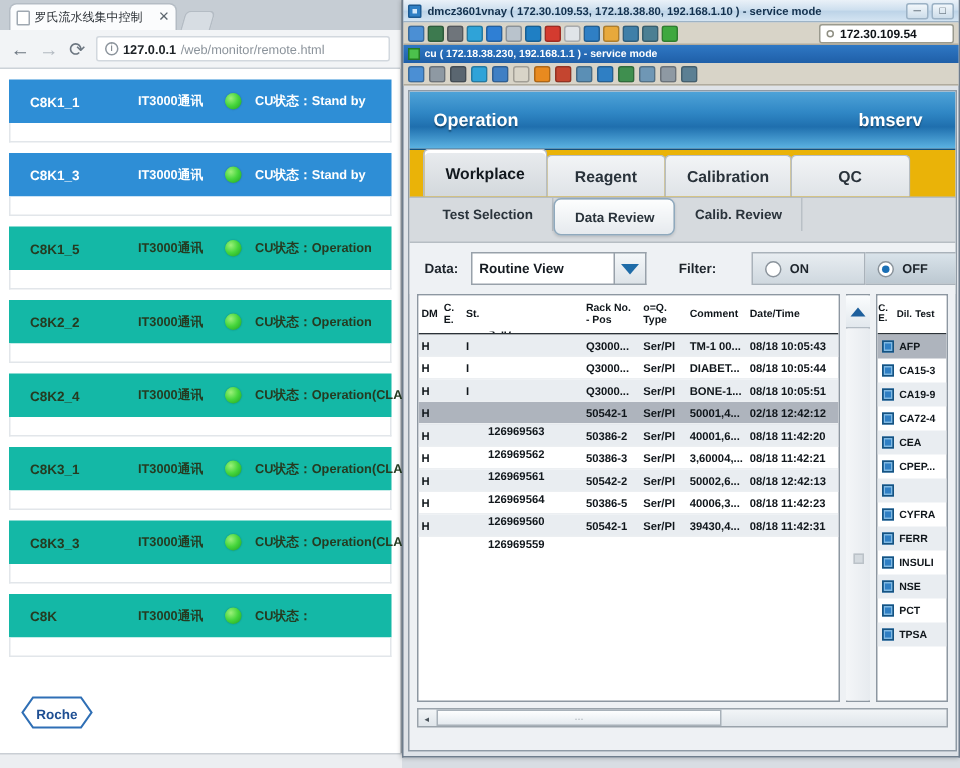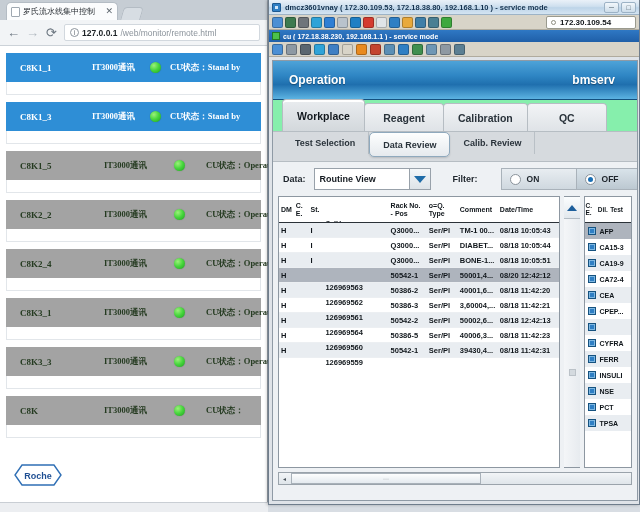--- a/index.html
+++ b/index.html
@@ -65,29 +65,29 @@
   .omni-info {
     width: 9px; height: 9px; border: 1px solid #8d959d;
     border-radius: 50%; font-size: 7px; color: #6b737b;
     display: flex; align-items: center; justify-content: center;
     flex: 0 0 auto; line-height: 1;
   }
   .omni-host { color: #1d2226; font-weight: bold; }
   .omni-path { color: #8b939b; }
 
   
-  .monitor-area { padding: 7px 6px 0 6px; height: 452px; font-family: Liberation Serif, serif; }
+  .monitor-area { padding: 7px 6px 0 6px; height: 452px; }
   .mrow-wrap { margin-bottom: 7px; }
   .mrow {
     height: 29px; display: flex; align-items: center;
     padding: 0 0 0 13px; font-size: 9px; font-weight: bold;
     border: 1px solid transparent;
   }
   .mrow.blue { background: #2e8ed6; color: #ffffff; }
-  .mrow.green { background: #a3a3a3; color: #253b21; gap: 12px; }
+  .mrow.green { background: #14b8a6; color: #253b21; }
   .mrow-sub {
     height: 13px; background: #ffffff;
     border: 1px solid #e2e6ea; border-top: none;
   }
   .m-name { width: 72px; flex: 0 0 auto; }
   .m-comm { width: 58px; flex: 0 0 auto; font-size: 8.5px; }
   .m-led {
     width: 11px; height: 11px; border-radius: 50%;
     background: radial-gradient(circle at 35% 32%, #9cf07a 0%, #46d63c 48%, #1f9e21 100%);
     flex: 0 0 auto; margin-right: 9px;
@@ -194,21 +194,21 @@
     background: linear-gradient(to bottom, #4ea3d8 0%, #2f86c4 38%, #1f6fae 62%, #5cb3e2 100%);
     display: flex; align-items: center; justify-content: space-between;
     padding: 0 22px 0 16px;
     border-bottom: 1px solid #14507f;
   }
   .app-header-title, .app-header-user {
     font-size: 12px; color: #ffffff; font-weight: bold;
     text-shadow: 0 1px 1px rgba(0,0,0,.35);
   }
   .tabbar {
-    height: 32px; background: #86efac;
+    height: 32px; background: #eab308;
     display: flex; align-items: flex-end; padding-left: 9px;
     border-bottom: 1px solid #b6bdc3;
   }
   .tab {
     height: 28px; min-width: 80px; padding: 0 14px;
     display: flex; align-items: center; justify-content: center;
     font-size: 10.5px; font-weight: bold; color: #2a333b;
     background: linear-gradient(to bottom, #f2f4f6, #dfe3e7);
     border: 1px solid #b6bdc3; border-bottom: none;
     border-radius: 4px 4px 0 0; margin-right: -1px;
@@ -650,21 +650,21 @@
             </div>
 
             <div class="tr sel">
               <span class="td c-dm">H</span>
               <span class="td c-ce"></span>
               <span class="td c-st"></span>
               <span class="td c-sid">126969563</span>
               <span class="td c-rack">50542-1</span>
               <span class="td c-qtype">Ser/Pl</span>
               <span class="td c-comment">50001,4...</span>
-              <span class="td c-date">08/20 12:42:12</span>
+              <span class="td c-date">02/18 12:42:12</span>
             </div>
 
             <div class="tr alt">
               <span class="td c-dm">H</span>
               <span class="td c-ce"></span>
               <span class="td c-st"></span>
               <span class="td c-sid">126969562</span>
               <span class="td c-rack">50386-2</span>
               <span class="td c-qtype">Ser/Pl</span>
               <span class="td c-comment">40001,6...</span>

